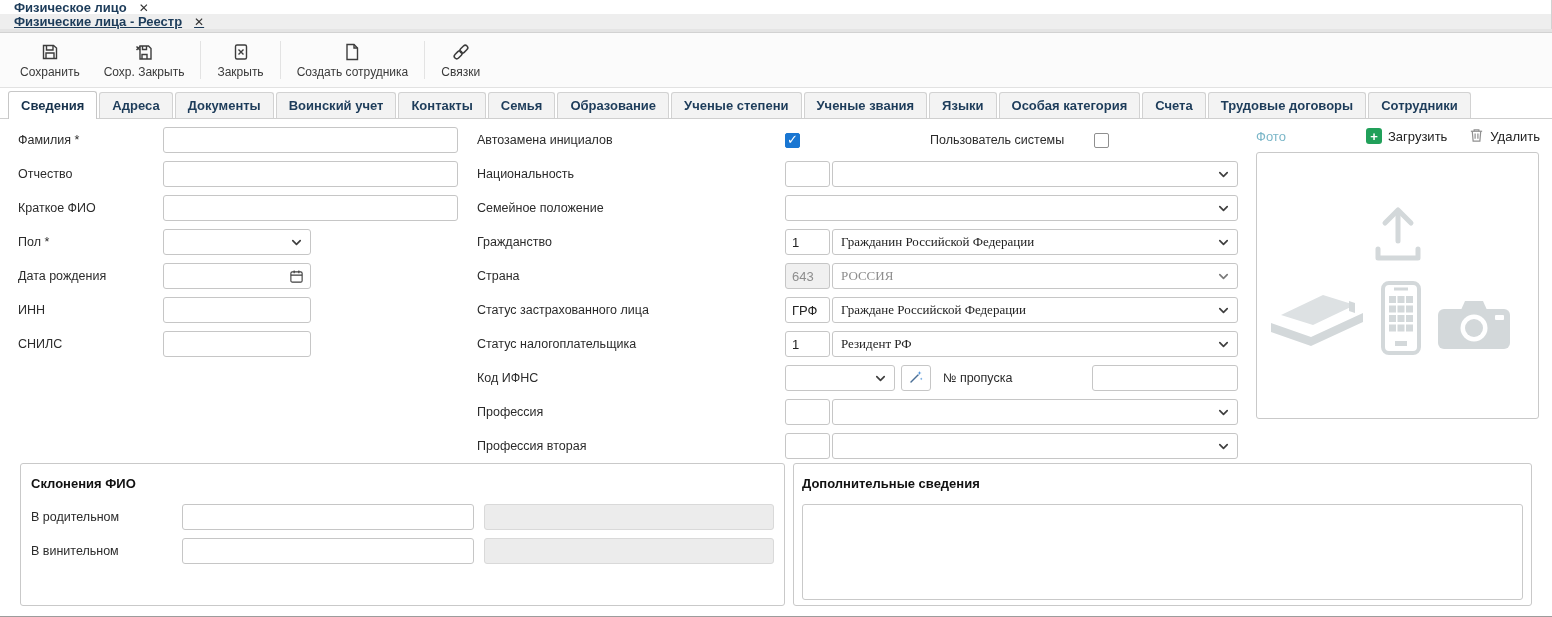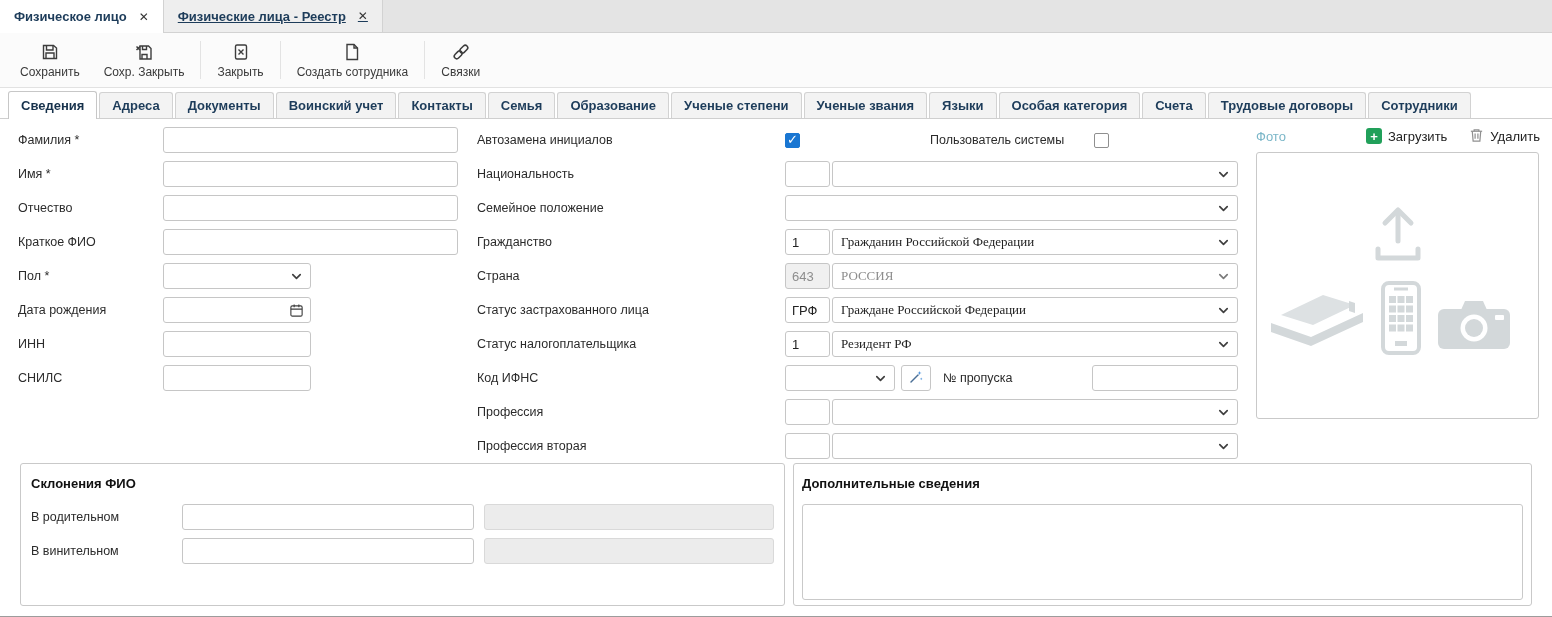--- a/index.html
+++ b/index.html
@@ -4,21 +4,21 @@
 <style>
   * { box-sizing: border-box; margin: 0; padding: 0; }
   html,body { width:1552px; height:617px; }
   body {
     font-family: "Liberation Sans", "DejaVu Sans", sans-serif;
     background:#fff; color:#222; overflow:hidden; font-size:13px;
   }
   .app { width:1552px; height:617px; position:relative; background:#fff; }
 
   
-  .wtab-bar { height:33px; background:#e4e4e4; border-bottom:1px solid #d2d2d2; display:flex; align-items:stretch; }
+  .wtab-bar { height:33px; background:#e4e4e4; border-bottom:1px solid #d2d2d2; display:flex; align-items:stretch;flex-direction:column; }
   .wtab { display:flex; align-items:center; gap:12px; padding:0 14px; font-size:13px; font-weight:600; color:#1d3c5a; cursor:pointer; }
   .wtab.active { background:#fff; margin-bottom:-1px; border-right:1px solid #d2d2d2; }
   .wtab.inactive { background:#eeeeee; border-right:1px solid #d2d2d2;text-decoration:underline; }
   .wtab-close { color:#333; font-size:12px; font-weight:700; }
 
   
   .toolbar { height:55px; background:#fbfbfb; border-bottom:1px solid #e2e2e2; display:flex; align-items:center; padding:0 8px; }
   .tbtn { display:flex; flex-direction:column; align-items:center; justify-content:center; gap:3px; padding:4px 12px; cursor:pointer; border-radius:3px; }
   .tbtn .tlabel { font-size:12px; color:#3a3a3a; white-space:nowrap; }
   .ticon { display:flex; align-items:center; justify-content:center; height:20px; }
@@ -186,24 +186,20 @@
     <div class="ftab">Счета</div>
     <div class="ftab">Трудовые договоры</div>
     <div class="ftab">Сотрудники</div>
   </div>
 
   <div class="form-body">
 
     <div class="col-left">
       <div class="frow">
         <span class="flabel">Фамилия *</span>
-        <input type="text" class="input w-wide" value="" style="">
-      </div>
-      <div class="frow">
-        <span class="flabel">Имя *</span>
         <input type="text" class="input w-wide" value="" style="">
       </div>
       <div class="frow">
         <span class="flabel">Отчество</span>
         <input type="text" class="input w-wide" value="" style="">
       </div>
       <div class="frow">
         <span class="flabel">Краткое ФИО</span>
         <input type="text" class="input w-wide" value="" style="">
       </div>

